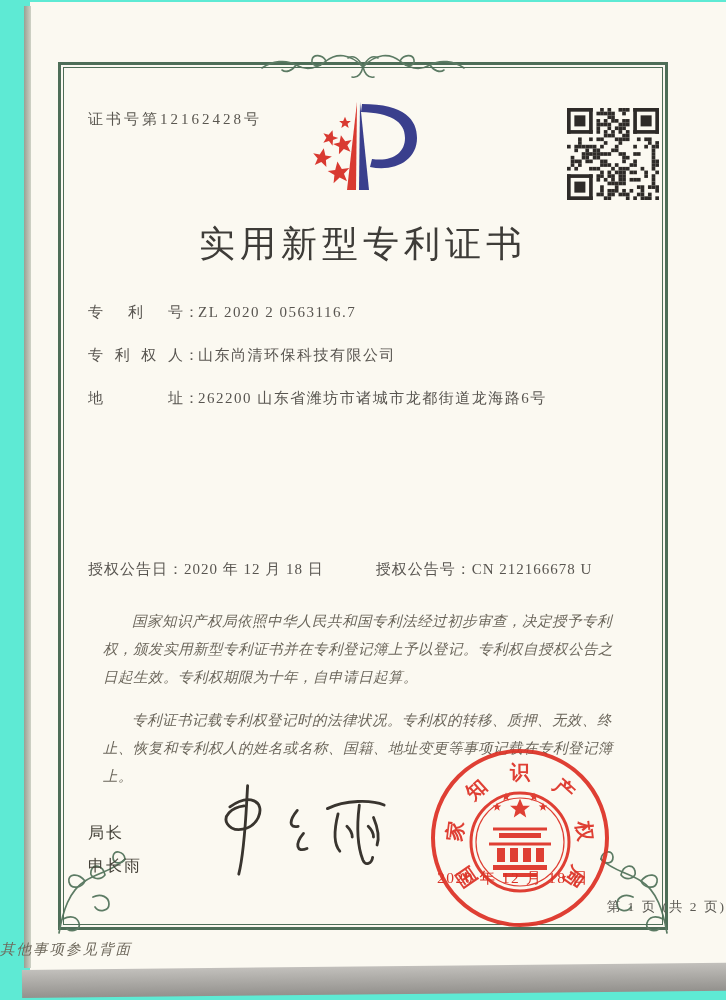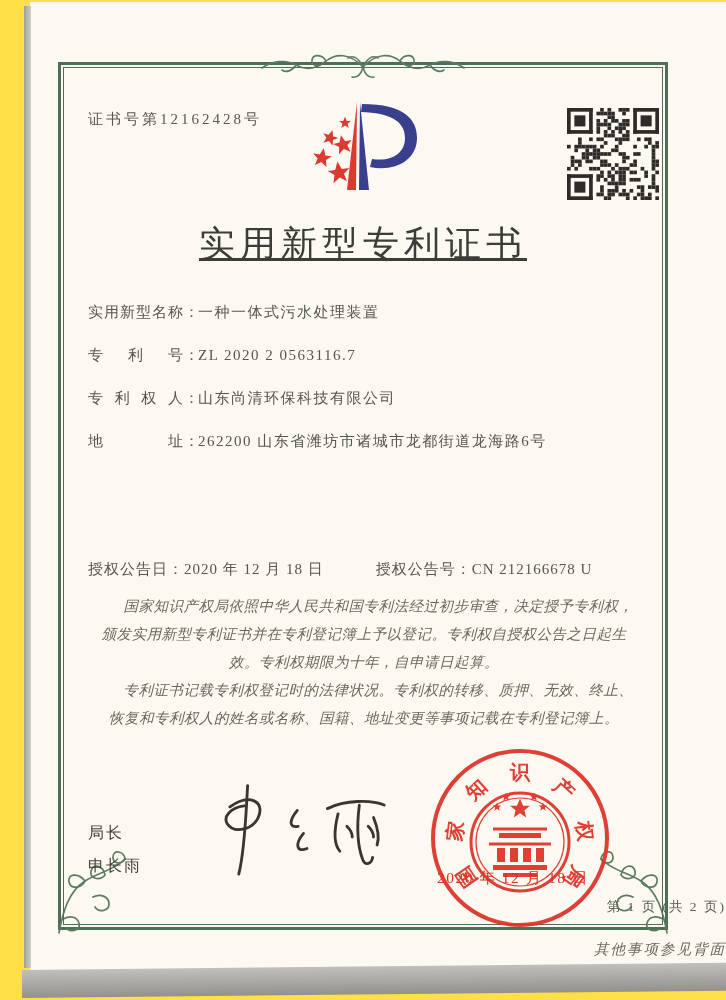--- a/index.html
+++ b/index.html
@@ -1,63 +1,63 @@
 <!DOCTYPE html>
 <html><head>
 <meta charset="utf-8">
 <style>
   html,body{margin:0;padding:0;background:#ffffff;}
-  #canvas{position:relative;width:726px;height:1000px;background:#fde047;overflow:hidden;
+  #canvas{position:relative;width:726px;height:1000px;background:#5eead4;overflow:hidden;
           font-family:"Liberation Serif","DejaVu Serif",serif;color:#47453f;}
   
   .sheet{position:absolute;left:30px;top:2px;width:696px;height:968px;background:#fbf9f1;}
   .edge-left{position:absolute;left:24px;top:6px;width:7px;height:962px;
              background:linear-gradient(to right,#9aa093,#cfd2c6);}
   .edge-bottom{position:absolute;left:22px;bottom:2px;width:710px;height:28px;
                background:linear-gradient(#c2c0bc,#93918d);transform:rotate(-0.6deg);transform-origin:left center;}
   
   .frame{position:absolute;left:58px;top:62px;width:604px;height:862px;border:3px solid #4e6e58;}
   .frame::after{content:'';position:absolute;inset:2px;border:1px solid #4e6e58;pointer-events:none;}
   .orn-top{position:absolute;left:50%;top:-16px;transform:translateX(-50%);}
   .orn-bl{position:absolute;left:-8px;bottom:-10px;}
   .orn-br{position:absolute;right:-8px;bottom:-10px;transform:scaleX(-1);}
   
   .certno{position:absolute;left:88px;top:110px;font-size:15px;letter-spacing:3px;color:#5a5750;}
   .logo{position:absolute;left:293px;top:98px;}
   .qr{position:absolute;left:567px;top:108px;width:92px;height:92px;background:#fbf9f1;}
   .title{position:absolute;left:0;top:220px;width:100%;text-align:center;
-         font-size:36px;letter-spacing:5px;color:#3e3c38;font-weight:500;text-decoration:underline;}
+         font-size:36px;letter-spacing:5px;color:#3e3c38;font-weight:500;}
   
   .fields{position:absolute;left:88px;top:303px;width:560px;font-size:15px;color:#585550;}
   .frow{height:43px;letter-spacing:1px;white-space:nowrap;}
   .frow .lbl{display:inline-block;width:96px;text-align:justify;text-align-last:justify;vertical-align:top;}
   .frow .col{display:inline-block;width:14px;}
   .frow .val{letter-spacing:1.5px;}
   .grant{position:absolute;left:88px;top:560px;width:560px;font-size:15px;color:#585550;
          letter-spacing:1px;white-space:nowrap;}
   .grant .pair2{margin-left:52px;}
   
   .paras{position:absolute;left:88px;top:592px;width:552px;font-size:14.5px;line-height:28px;
          color:#6b665b;font-style:italic;letter-spacing:0.5px;}
-  .paras p{margin:0;text-indent:2em;text-align:center;}
+  .paras p{margin:15px;text-indent:2em;}
   
   .officer{position:absolute;left:88px;top:816px;font-size:16px;color:#454239;line-height:33px;letter-spacing:2px;}
   .sig{position:absolute;left:198px;top:778px;}
   
   .seal{position:absolute;left:431px;top:749px;width:178px;height:178px;opacity:.93;}
   .seal .ring{position:absolute;inset:0;border:4.5px solid #dd3226;border-radius:50%;}
   .seal .schar{position:absolute;width:24px;height:24px;margin:-12px 0 0 -12px;text-align:center;
                font-size:20px;font-weight:bold;color:#dd3226;line-height:24px;
                font-family:"Liberation Sans","DejaVu Sans",sans-serif;}
   .seal-date{position:absolute;left:437px;top:868px;font-size:15.5px;color:#d93225;letter-spacing:1.5px;
              white-space:nowrap;font-weight:500;}
   
   .pageno{position:absolute;left:0;top:898px;width:726px;text-align:right;font-size:13.5px;
           letter-spacing:2px;color:#5c5a54;}
-  .note{position:absolute;left:0;top:940px;width:726px;text-align:right;font-size:14.5px;
+  .note{position:absolute;left:0;top:940px;width:726px;text-align:left;font-size:14.5px;
         letter-spacing:2px;color:#6e685c;font-style:italic;}
 </style>
 </head>
 <body>
 
 <div id="canvas">
 
   <div class="sheet"></div>
   <div class="edge-left"></div>
   <div class="edge-bottom"></div>
@@ -323,23 +323,20 @@
       <rect x="80" y="96" width="4" height="4" fill="#2e2b28"></rect>
       <rect x="84" y="96" width="4" height="4" fill="#2e2b28"></rect>
       <rect x="88" y="96" width="4" height="4" fill="#2e2b28"></rect>
       <rect x="96" y="96" width="4" height="4" fill="#2e2b28"></rect>
     </svg>
 
   <div class="title">实用新型专利证书</div>
 
   <div class="fields">
     <div class="frow">
-      <span class="lbl">实用新型名称</span><span class="col">：</span><span class="val">一种一体式污水处理装置</span>
-    </div>
-    <div class="frow">
       <span class="lbl">专利号</span><span class="col">：</span><span class="val">ZL 2020 2 0563116.7</span>
     </div>
     <div class="frow">
       <span class="lbl">专利权人</span><span class="col">：</span><span class="val">山东尚清环保科技有限公司</span>
     </div>
     <div class="frow">
       <span class="lbl">地址</span><span class="col">：</span><span class="val">262200 山东省潍坊市诸城市龙都街道龙海路6号</span>
     </div>
   </div>
 

